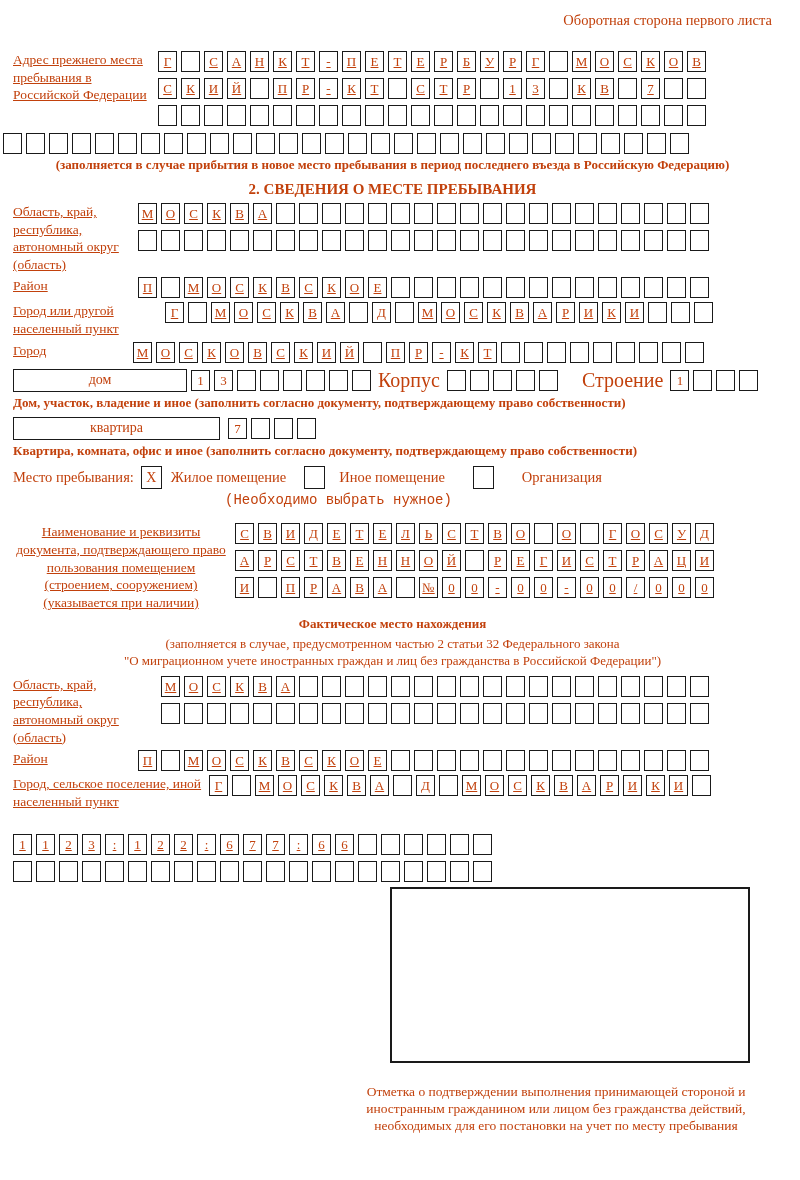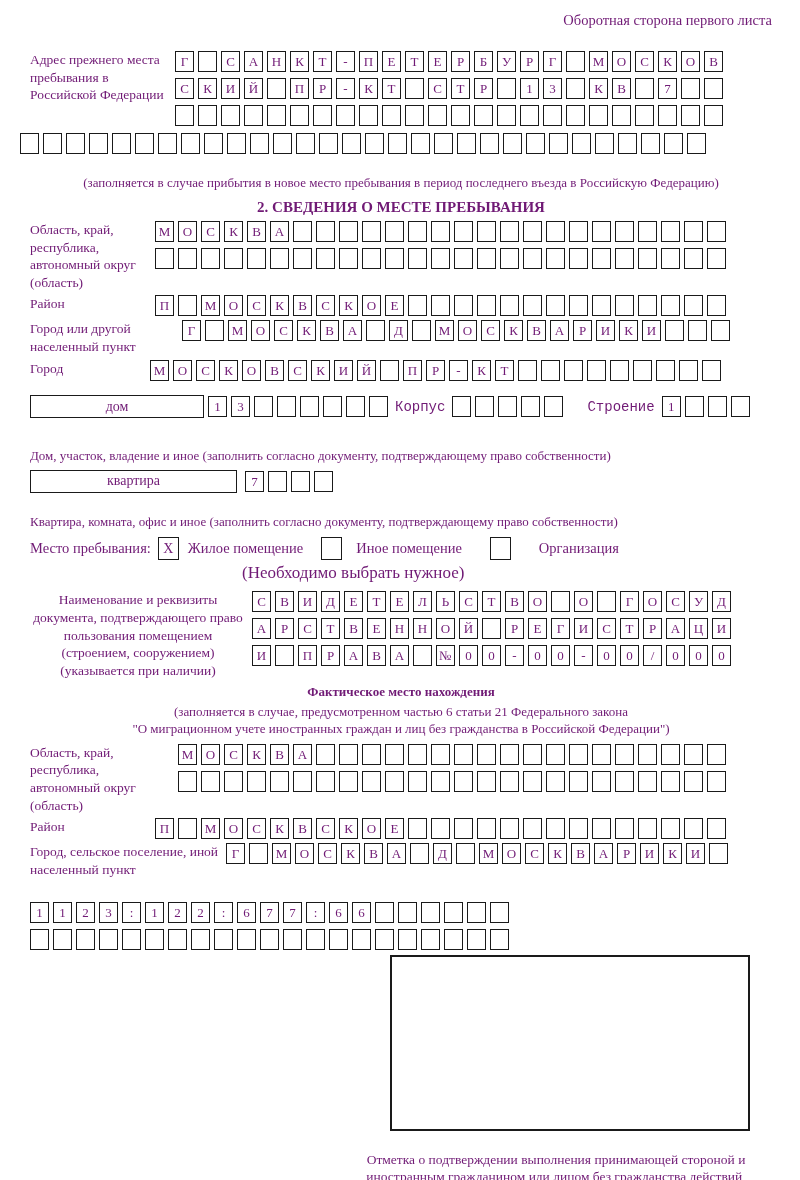--- a/index.html
+++ b/index.html
@@ -1,51 +1,51 @@
 <!DOCTYPE html>
 <html><head>
 <meta charset="utf-8">
 <style>
   html,body{margin:0;padding:0;background:#888;}
   .page{
-    width:800px;height:1180px;background:#ffffff;color:#701a75;
+    width:800px;height:1180px;background:#ffffff;color:#c2410c;
     font-family:"Liberation Serif","DejaVu Serif",serif;
-    box-sizing:border-box;padding:12px 28px 0 30px;
+    box-sizing:border-box;padding:12px 28px 0 13px;
     overflow:hidden;position:relative;margin:0 auto;
   }
   .hdr{text-align:right;font-size:14.5px;}
-  .field{display:flex;align-items:flex-start;margin:4px 0;}
+  .field{display:flex;align-items:flex-start;margin:4px 0;text-decoration:underline;}
   .label{font-size:13.5px;line-height:1.3;flex:none;padding-right:6px;box-sizing:border-box;}
   .lw-145{width:145px;} .lw-125{width:125px;} .lw-120{width:120px;}
   .lw-152{width:152px;} .lw-222{width:222px;} .lw-148{width:148px;}
   .lw-196{width:196px;}
   .rows{display:flex;flex-direction:column;gap:6px;}
   .cells{display:flex;gap:4px;flex:none;}
   .cell{
     flex:none;width:17px;height:19px;border:1.7px solid #1a1a1a;
     display:flex;align-items:center;justify-content:center;
     font-size:13px;line-height:1;
   }
   .full-row{margin:7px 0 0 -10px;}
-  .caption{font-size:13px;line-height:1.25;margin-top:21px;}
+  .caption{font-size:13px;line-height:1.25;margin-top:3px;font-weight:bold;}
   .center{text-align:center;}
   .sec-title{font-weight:bold;text-align:center;font-size:15px;margin:8px 0 5px 0;}
   .sub-title{font-weight:bold;text-align:center;font-size:13px;margin:4px 0 4px 0;}
   .bigbox{
     flex:none;border:1.7px solid #1a1a1a;height:21px;
     display:flex;align-items:center;justify-content:center;font-size:14px;
   }
   .inline-row{display:flex;align-items:center;margin:6px 0 0 0;}
-  .mini-label{font-size:14px;margin:12px 7px;flex:none;font-family:Liberation Mono, monospace;}
+  .mini-label{font-size:20px;margin:0 7px;flex:none;}
   .checkbox{
     flex:none;width:19px;height:21px;border:1.7px solid #1a1a1a;
     display:flex;align-items:center;justify-content:center;font-size:14px;
   }
   .opt-label{font-size:14.5px;flex:none;}
-  .hint{font-size:17px;margin:3px 0 8px 212px;}
+  .hint{font-size:14px;margin:3px 0 15px 212px;font-family:Liberation Mono, monospace;}
   .confirm-wrap{display:flex;flex-direction:column;align-items:flex-end;margin-top:5px;gap:16px;}
   .confirm-box{width:356px;height:172px;border:2px solid #1a1a1a;margin-right:22px;}
   .confirm-caption{
     width:432px;text-align:center;font-size:13.5px;line-height:1.26;margin-top:4px;
   }
   .fcap{font-size:13px;line-height:1.3;}
 </style>
 </head>
 <body>
 
@@ -445,21 +445,21 @@
           <span class="cell">0</span>
           <span class="cell">/</span>
           <span class="cell">0</span>
           <span class="cell">0</span>
           <span class="cell">0</span>
         </div>
     </div>
   </div>
 
   <div class="sub-title">Фактическое место нахождения</div>
-  <div class="fcap center">(заполняется в случае, предусмотренном частью 6 статьи 21 Федерального закона</div>
+  <div class="fcap center">(заполняется в случае, предусмотренном частью 2 статьи 32 Федерального закона</div>
   <div class="fcap center">"О миграционном учете иностранных граждан и лиц без гражданства в Российской Федерации")</div>
 
   <div class="field" style="margin-top:6px;">
     <div class="label lw-148">Область, край, республика, автономный округ (область)</div>
     <div class="rows">
       <div class="cells">
           <span class="cell">М</span>
           <span class="cell">О</span>
           <span class="cell">С</span>
           <span class="cell">К</span>

